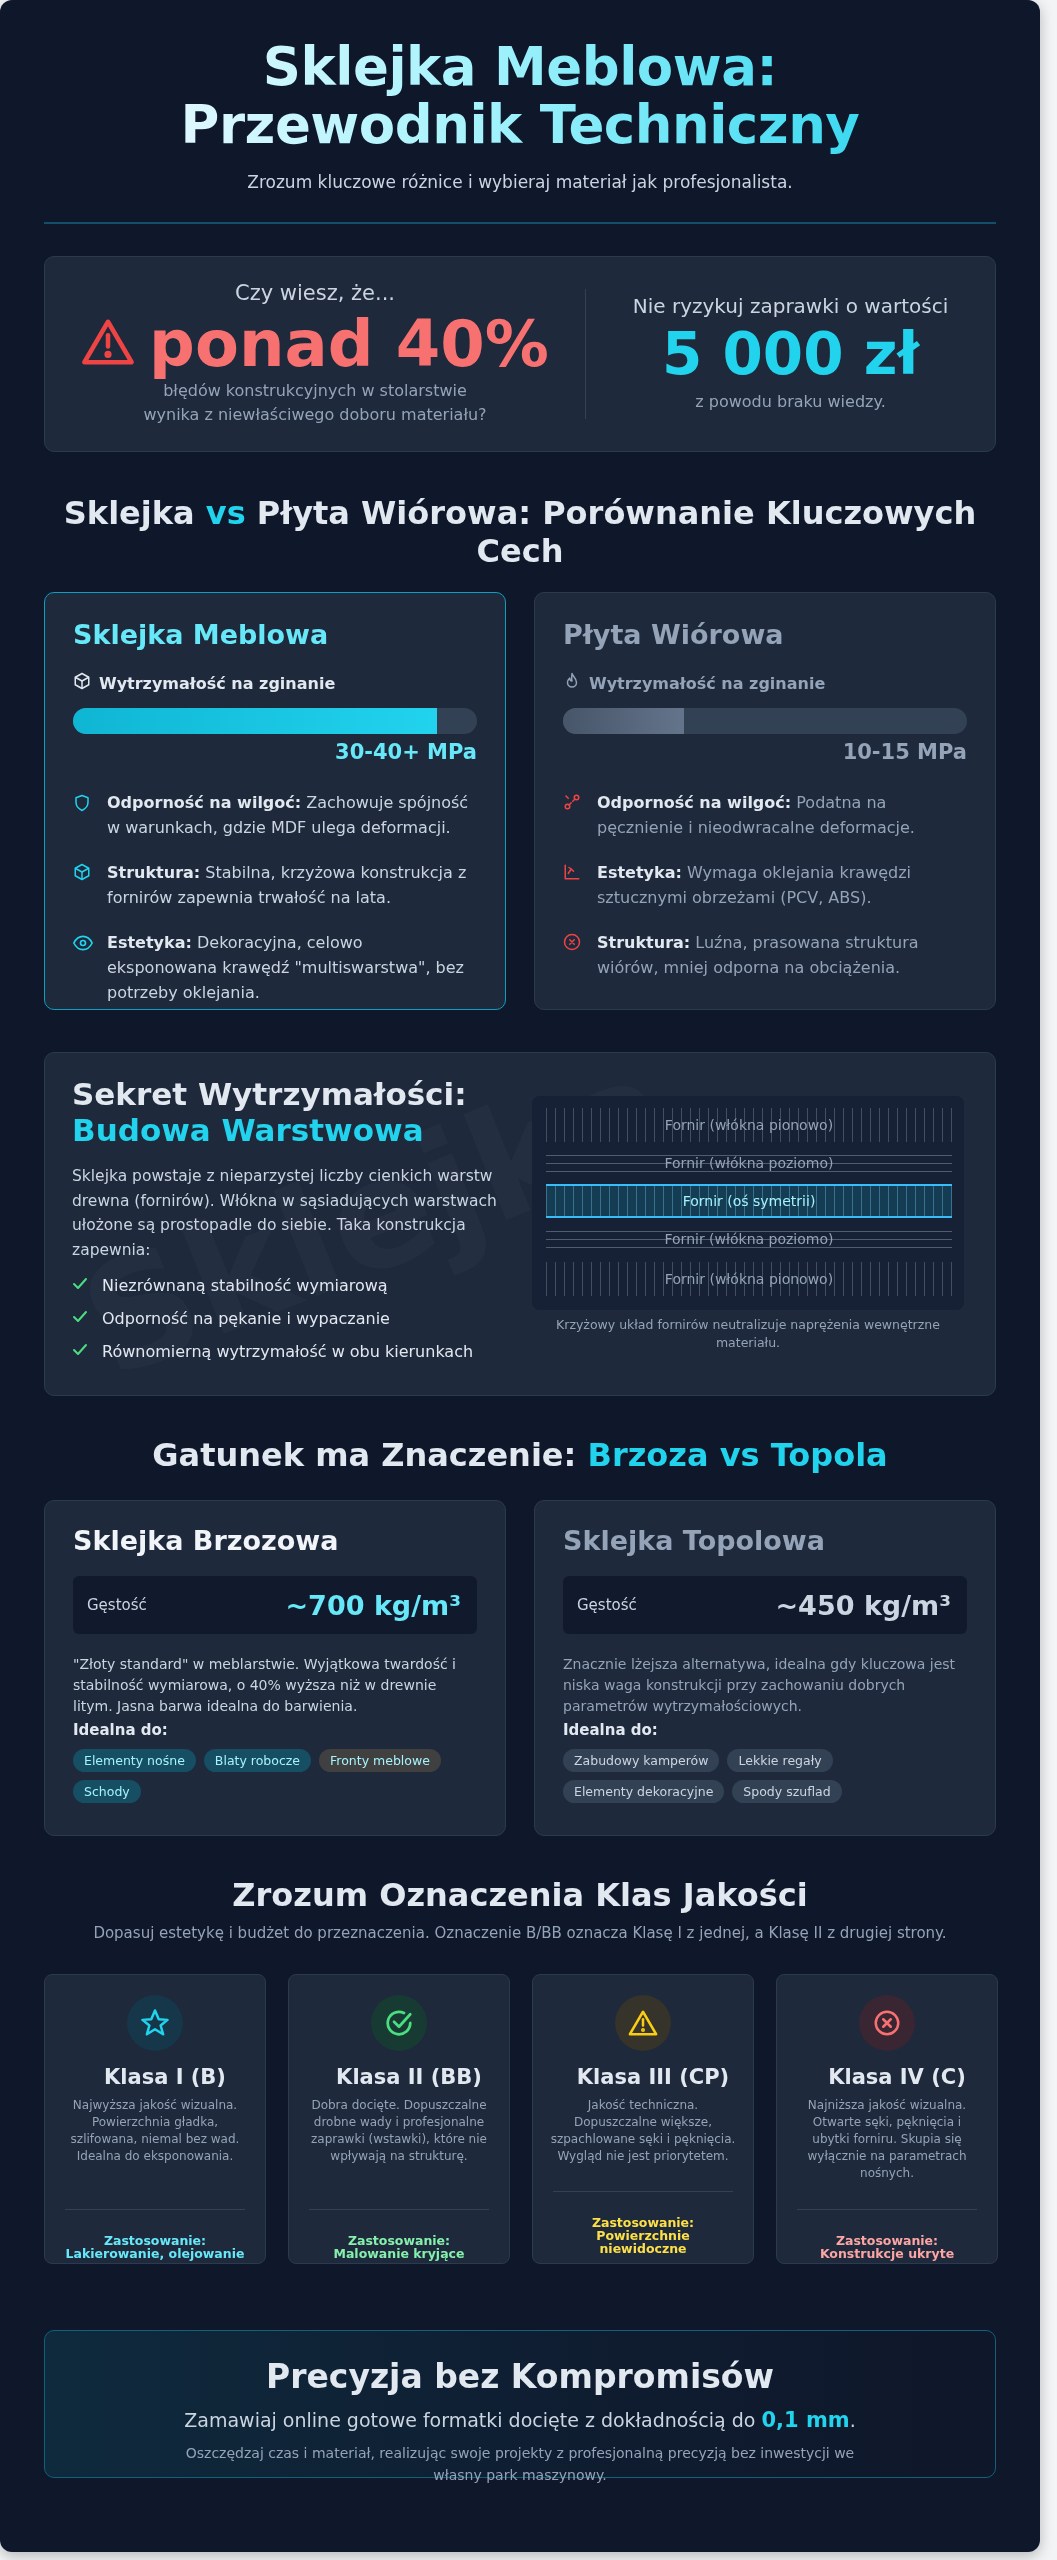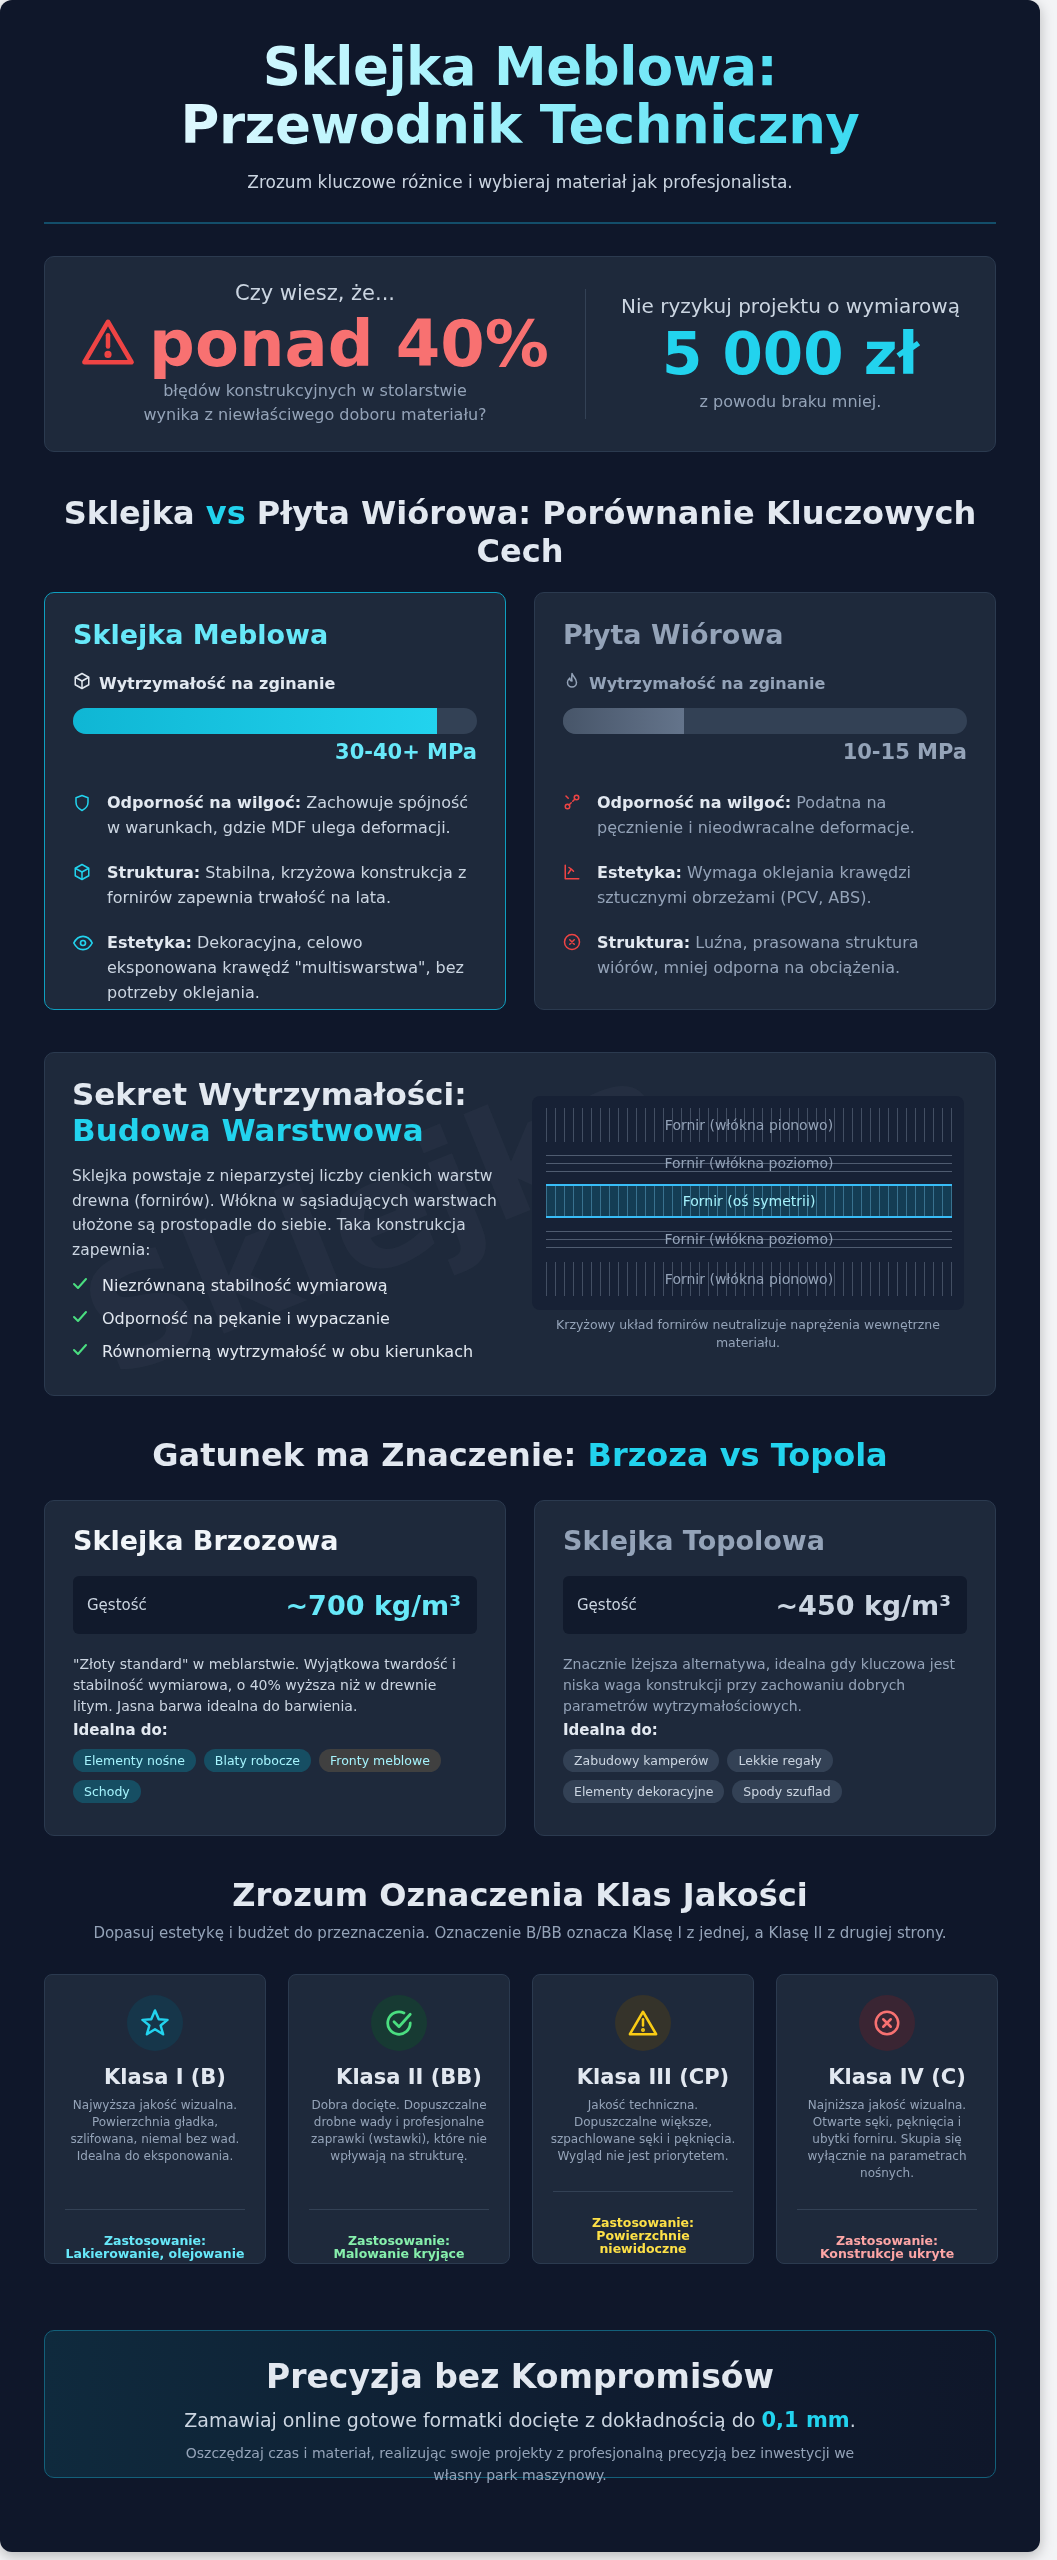--- a/index.html
+++ b/index.html
@@ -109,23 +109,23 @@
               <circle cx="12" cy="16.5" r="0.6" fill="#ef4444"></circle>
             </svg>
         </span>
         <span class="num">ponad 40%</span>
       </div>
       <div class="stat-small">błędów konstrukcyjnych w stolarstwie</div>
       <div class="stat-small">wynika z niewłaściwego doboru materiału?</div>
     </div>
     <div class="stat-divider"></div>
     <div class="stat-right">
-      <div class="stat-q">Nie ryzykuj projektu o wymiarową</div>
+      <div class="stat-q">Nie ryzykuj zaprawki o wartości</div>
       <div class="money">5 000 zł</div>
-      <div class="stat-small">z powodu braku mniej.</div>
+      <div class="stat-small">z powodu braku wiedzy.</div>
     </div>
   </section>
 
   <h2 class="section-title" style="top:494px;"><span>Sklejka </span><span class="accent">vs</span><span> Płyta Wiórowa: Porównanie Kluczowych Cech</span></h2>
 
   <div class="card highlight" style="left:44px; top:592px; width:462px; height:418px; padding:26px 28px;">
     <div class="card-title" style="color:#67e8f9;">Sklejka Meblowa</div>
     <div class="metric-label">
       <span><svg width="18" height="18" viewBox="0 0 24 24" fill="none" stroke="#e2e8f0" stroke-width="2" stroke-linejoin="round">
             <path d="M12 2 L21 7 V17 L12 22 L3 17 V7 Z"></path>

